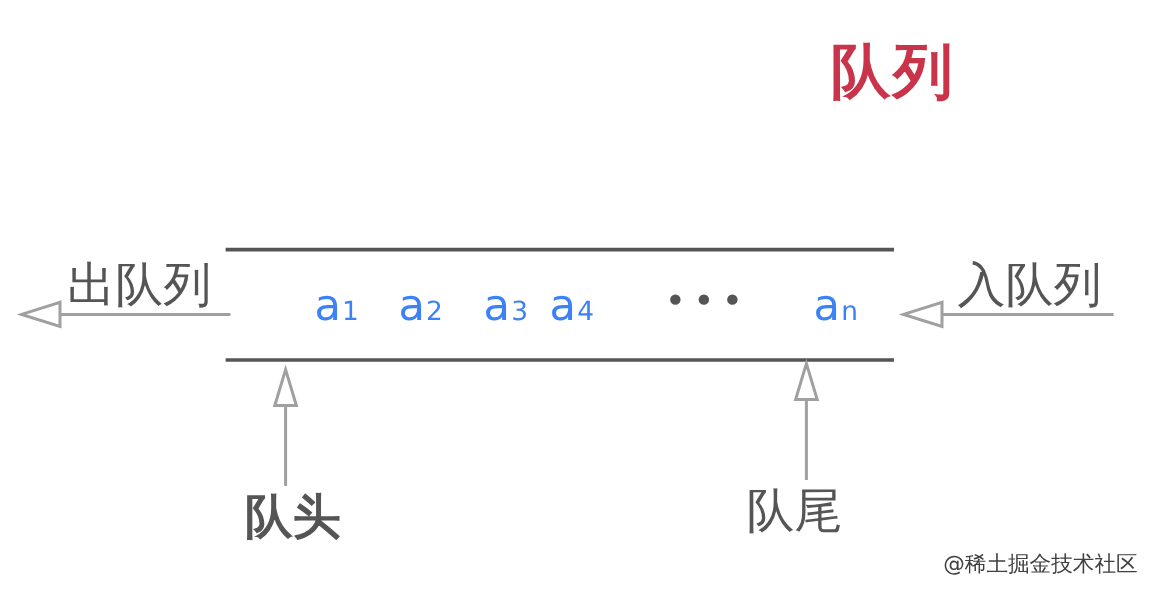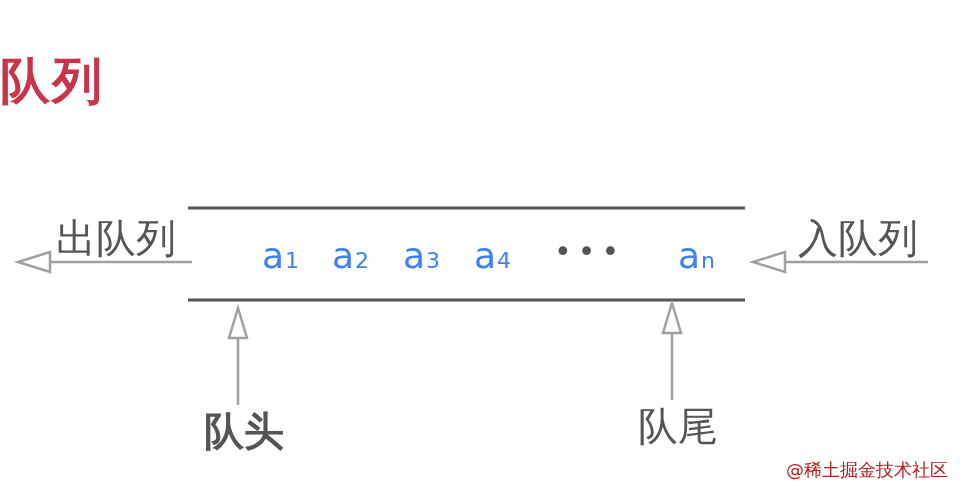--- a/index.html
+++ b/index.html
@@ -1,25 +1,25 @@
 <!DOCTYPE html>
 <html><head>
 <meta charset="utf-8">
 <style>
   html, body { margin:0; padding:0; background:#ffffff; }
   body { width:960px; height:497px; position:relative; overflow:hidden;
          font-family:"DejaVu Sans", sans-serif; }
   .abs { position:absolute; }
-  .title { left:0; width:796px; top:30px; text-align:left; font-size:50px;
-           font-weight:bold; color:#c9344a; letter-spacing:2px; line-height:60px;margin-top:21px; }
+  .title { left:0; width:796px; top:30px; text-align:right; font-size:50px;
+           font-weight:bold; color:#c9344a; letter-spacing:2px; line-height:60px; }
   .label { font-size:40px; color:#555555; line-height:36px; }
   .elem { top:236px; font-size:36px; color:#3b82f6; line-height:40px; white-space:nowrap; }
   .elem sub { font-size:22px; vertical-align:baseline; position:relative; top:0; margin-left:1px; }
   .dots { top:234px; font-size:30px; color:#555555; letter-spacing:6px; }
-  .watermark { right:12px; top:458px; font-size:18px; color:#b91c1c; }
+  .watermark { right:12px; top:458px; font-size:18px; color:#404040; }
   svg { position:absolute; left:0; top:0; }
 </style>
 </head>
 <body>
 
 <div class="abs title">队列</div>
 
 <svg width="960" height="497">
 
   <line x1="188" y1="208" x2="745" y2="208" stroke="#555555" stroke-width="3"></line>
@@ -45,20 +45,20 @@
     <polygon points="672,303 663,333 681,333" fill="#ffffff" stroke="#a0a0a0" stroke-width="2.5"></polygon>
   </g>
 </svg>
 
 <div class="abs label" style="left:56px; top:220px;">出队列</div>
 <div class="abs label" style="left:798px; top:220px;">入队列</div>
 
 <div class="abs elem" style="left:262px;"><span>a</span><sub>1</sub></div>
 <div class="abs elem" style="left:332px;text-align:right;"><span>a</span><sub>2</sub></div>
 <div class="abs elem" style="left:403px;"><span>a</span><sub>3</sub></div>
-<div class="abs elem" style="left:474px;"><span>a</span><sub>4</sub></div>
+<div class="abs elem" style="left:458px;"><span>a</span><sub>4</sub></div>
 <div class="abs dots" style="left:554px;">•••</div>
 <div class="abs elem" style="left:678px;"><span>a</span><sub>n</sub></div>
 
 <div class="abs label" style="left:204px; top:413px;font-weight:bold;">队头</div>
-<div class="abs label" style="left:638px; top:408px;">队尾</div>
+<div class="abs label" style="left:622px; top:408px;">队尾</div>
 
 <div class="abs watermark">@稀土掘金技术社区</div>
 
 </body></html>

